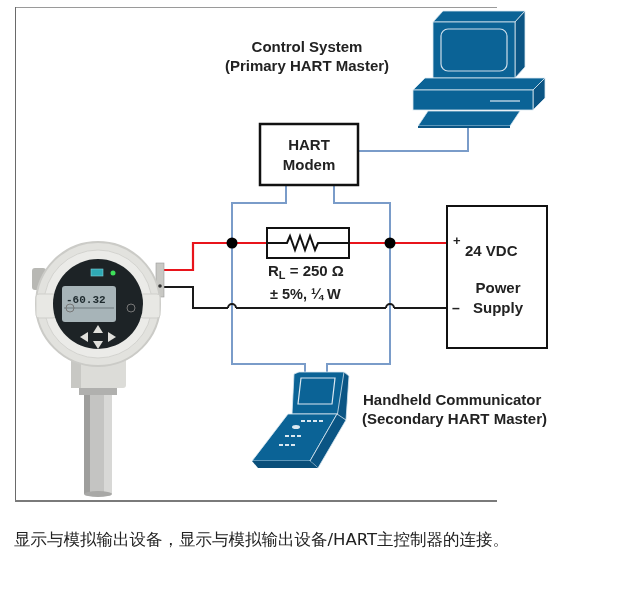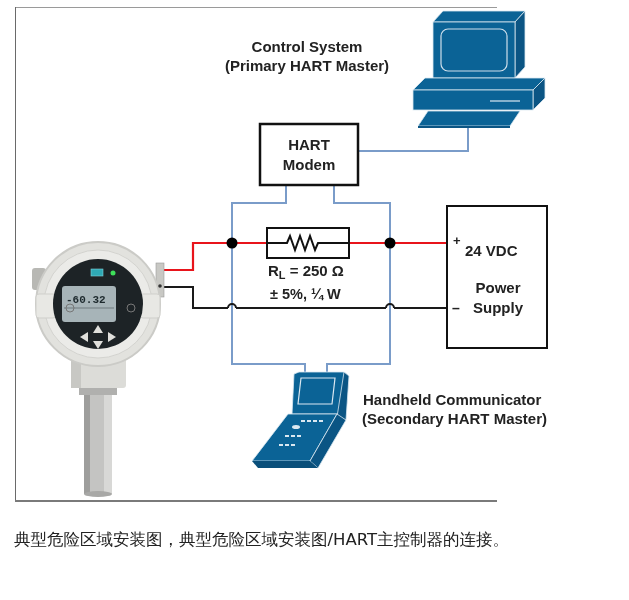--- a/index.html
+++ b/index.html
@@ -141,13 +141,13 @@
     <circle cx="131" cy="308" r="4" fill="none" stroke="#777" stroke-width="1"></circle>
 
     <polygon points="98,325 93,333 103,333" fill="#e0e0dc"></polygon>
     <polygon points="98,349 93,341 103,341" fill="#e0e0dc"></polygon>
     <polygon points="80,337 88,332 88,342" fill="#e0e0dc"></polygon>
     <polygon points="116,337 108,332 108,342" fill="#e0e0dc"></polygon>
     <circle cx="160" cy="286" r="1.8" fill="#333"></circle>
   </g>
 </svg>
 
-<div class="caption">典型危险区域安装图，典型危险区域安装图/HART主控制器的连接。</div>
+<div class="caption">显示与模拟输出设备，显示与模拟输出设备/HART主控制器的连接。</div>
 
 </body></html>

